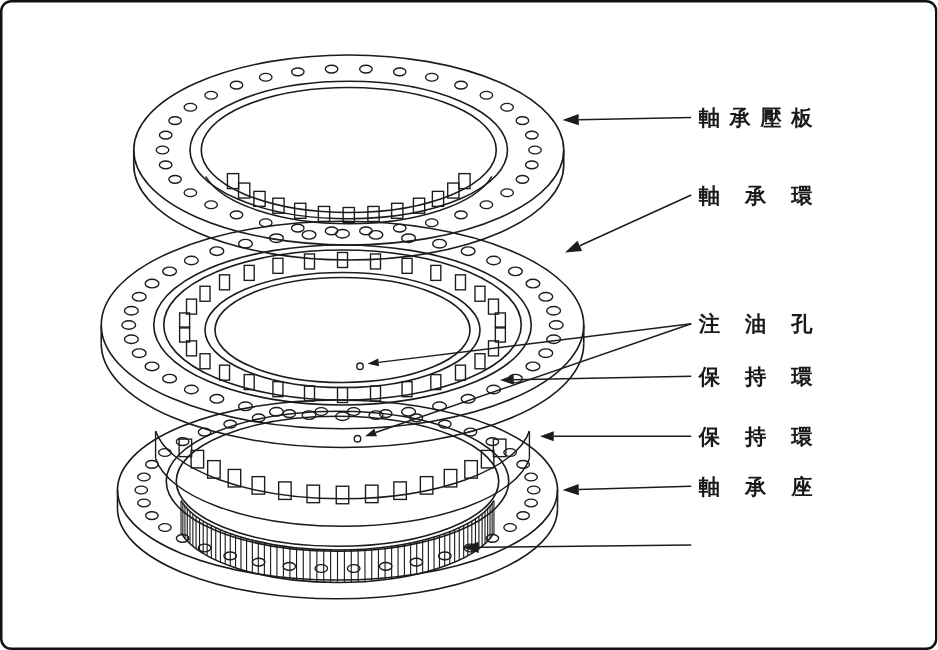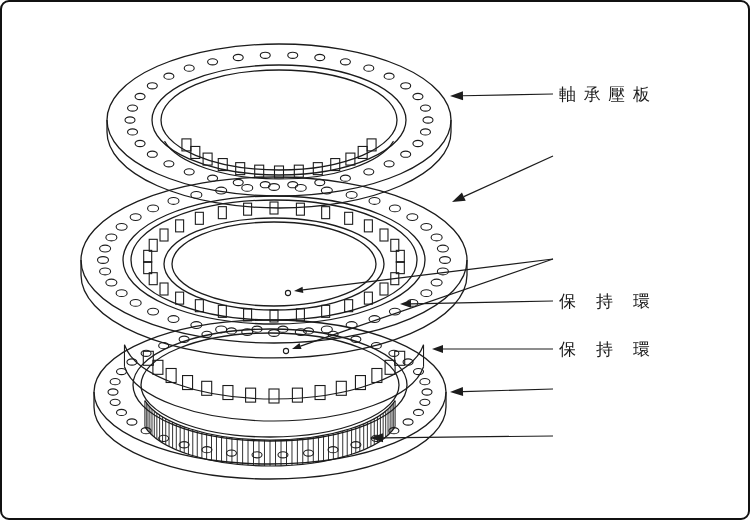--- a/index.html
+++ b/index.html
@@ -13,21 +13,21 @@
     overflow:hidden;
     font-family:"DejaVu Sans", sans-serif;
   }
   .stage svg{position:absolute;left:0;top:0;width:750px;height:520px;}
   .labels{position:absolute;left:0;top:0;width:750px;height:520px;pointer-events:none;}
   .lbl{
     position:absolute;
     left:557px;
     width:92px;
     font-size:17px;
-    font-weight:normal;
+    font-weight:bold;
     color:#1a1a1a;
     text-align:justify;
     text-align-last:justify;
     white-space:nowrap;
     letter-spacing:1px;
     font-family:"DejaVu Sans", sans-serif;
   }
 </style>
 </head>
 <body>
@@ -322,16 +322,19 @@
         <polygon points="430,347 441,351 441,343" fill="#1c1c1c"></polygon>
         <line x1="551" y1="387" x2="460.9944893198664" y2="389.6215197285476" stroke="#1c1c1c" stroke-width="1.2"></line>
         <polygon points="448,390 461.125501721523,394.1196121854244 460.86347691820976,385.1234272716708" fill="#1c1c1c"></polygon>
         <line x1="551" y1="434" x2="380.9992236952101" y2="435.8579319814731" stroke="#1c1c1c" stroke-width="1.2"></line>
         <polygon points="368,436 381.04840108623864,440.3576632605843 380.95004630418157,431.3582007023619" fill="#1c1c1c"></polygon>
       </g>
   </svg>
 
   <div class="labels">
     <div class="lbl" style="top:81px">軸承壓板</div>
+    <div class="lbl" style="top:143px">軸承環</div>
+    <div class="lbl" style="top:246px">注油孔</div>
     <div class="lbl" style="top:288px">保持環</div>
     <div class="lbl" style="top:336px">保持環</div>
+    <div class="lbl" style="top:376px">軸承座</div>
   </div>
 </div>
 
 </body></html>

